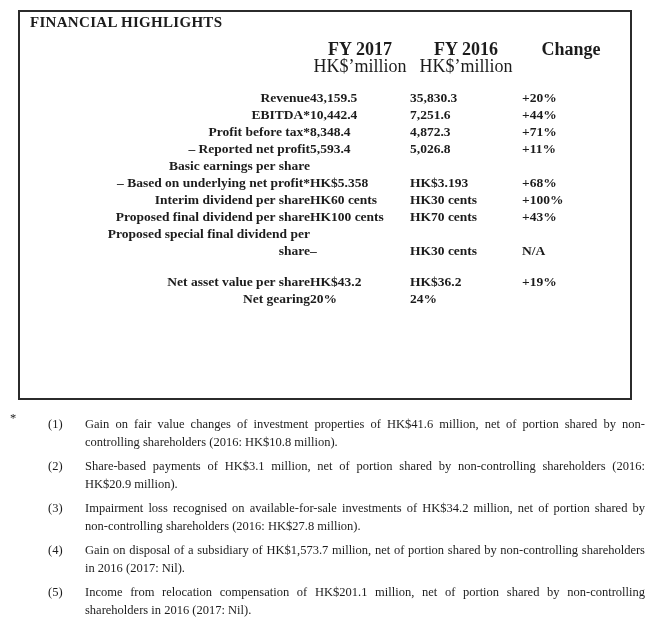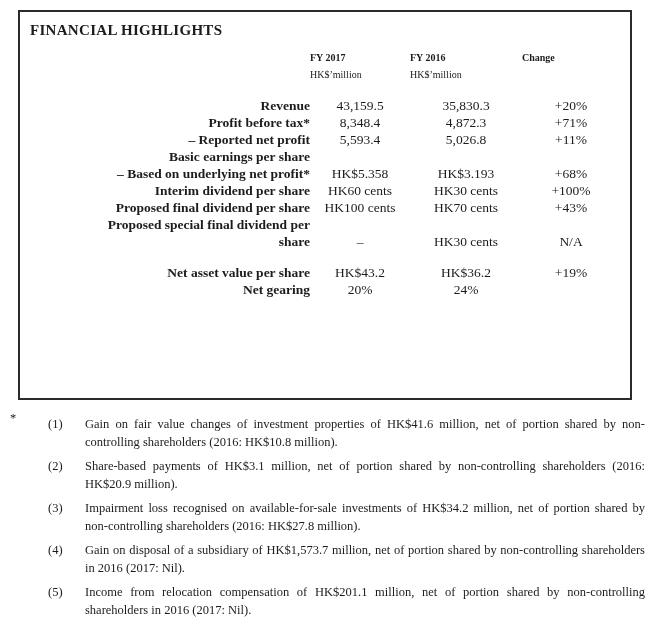--- a/index.html
+++ b/index.html
@@ -8,60 +8,60 @@
     background:#ffffff;
     color:#1c1c1c;
     font-family:"Liberation Serif", serif;
     overflow:hidden;
   }
   .box {
     box-sizing:border-box;
     margin:10px 0 0 18px;
     width:614px; height:390px;
     border:2px solid #2b2b2b;
-    padding:8px 10px 6px 10px;
+    padding:0 10px 6px 10px;
     overflow:hidden;
   }
   .title {
     font-weight:bold;
     font-size:15px;
     letter-spacing:0.3px;
     margin:2px 0 10px 0;
   }
   table.fh {
     width:100%;
     border-collapse:collapse;
     font-size:13.5px;
     line-height:17px;
   }
   table.fh col.c-label  { width:auto;  }
   table.fh col.c-fy2017 { width:100px; }
   table.fh col.c-fy2016 { width:112px; }
   table.fh col.c-change { width:98px;  }
   table.fh th {
     font-weight:bold;
-    text-align:left;
+    text-align:center;
     vertical-align:top;
     padding:0 0 14px 0;
-    font-size:10px;
+    font-size:18px;
   }
   table.fh th .unit {
     display:block;
     font-weight:normal;
   }
   table.fh td { padding:0; vertical-align:bottom; }
   td.lbl {
     font-weight:bold;
     text-align:right;
     padding-left:13px;
     text-indent:-13px;
     white-space:pre-line;
   }
   td.lbl.ind { padding-left:26px; }
-  td.val { text-align:center; font-weight:normal; }
+  td.val { text-align:left; font-weight:bold; }
   tr.spacer td { height:14px; }
 
   .fnwrap {
     margin:9px 11px 0 10px;
     font-size:12.5px;
     line-height:18px;
   }
   .fnrow { display:grid; grid-template-columns:38px 1fr; }
   .fn-marker { text-align:left; }
   .fn-heading { }
@@ -98,20 +98,26 @@
       </tr>
     </thead>
     <tbody>
         <tr>
           <td class="lbl">Revenue</td>
           <td class="val">43,159.5</td>
           <td class="val">35,830.3</td>
           <td class="val">+20%</td>
         </tr>
         <tr>
+          <td class="lbl">EBITDA*</td>
+          <td class="val">10,442.4</td>
+          <td class="val">7,251.6</td>
+          <td class="val">+44%</td>
+        </tr>
+        <tr>
           <td class="lbl">Profit before tax*</td>
           <td class="val">8,348.4</td>
           <td class="val">4,872.3</td>
           <td class="val">+71%</td>
         </tr>
         <tr>
           <td class="lbl ind">– Reported net profit</td>
           <td class="val">5,593.4</td>
           <td class="val">5,026.8</td>
           <td class="val">+11%</td>

